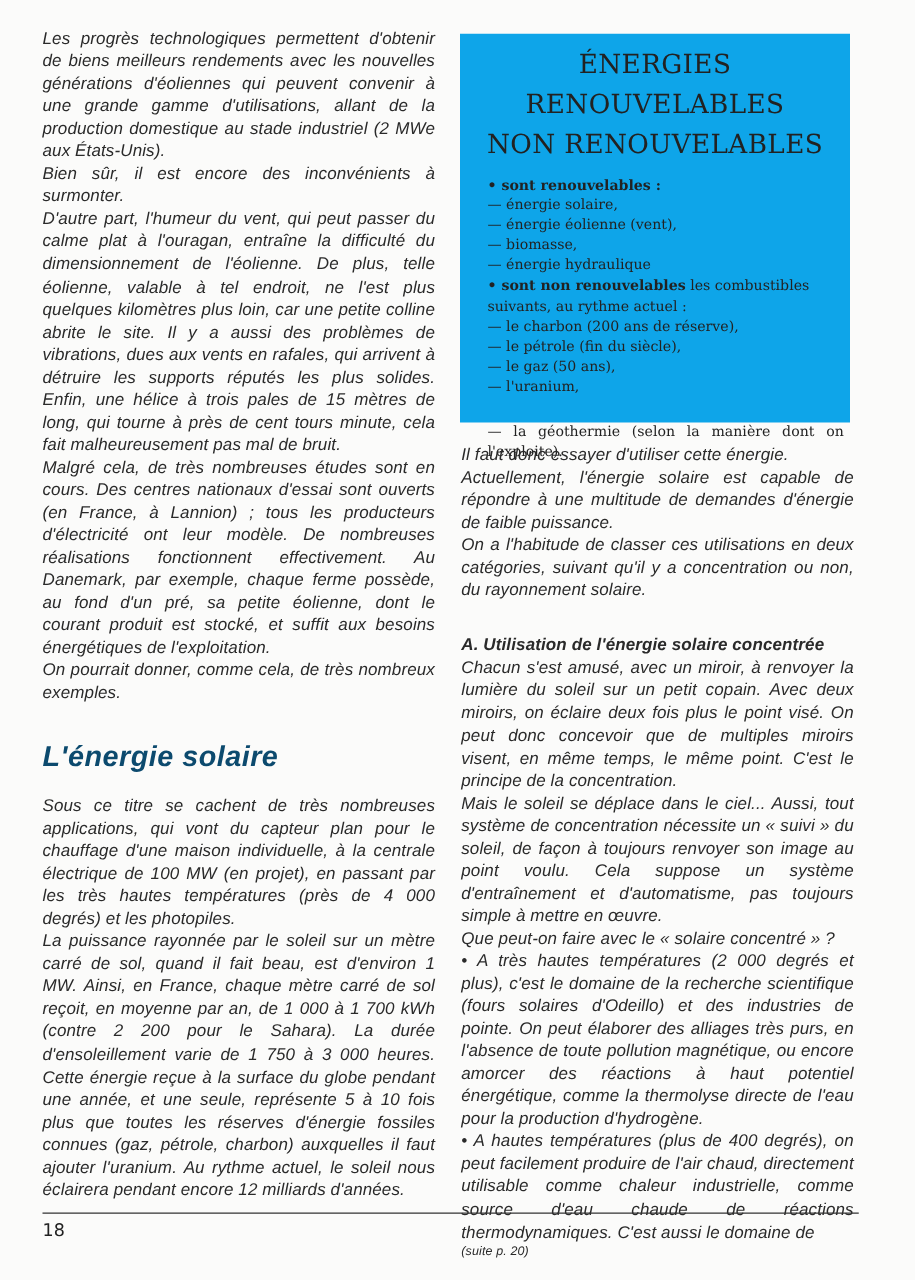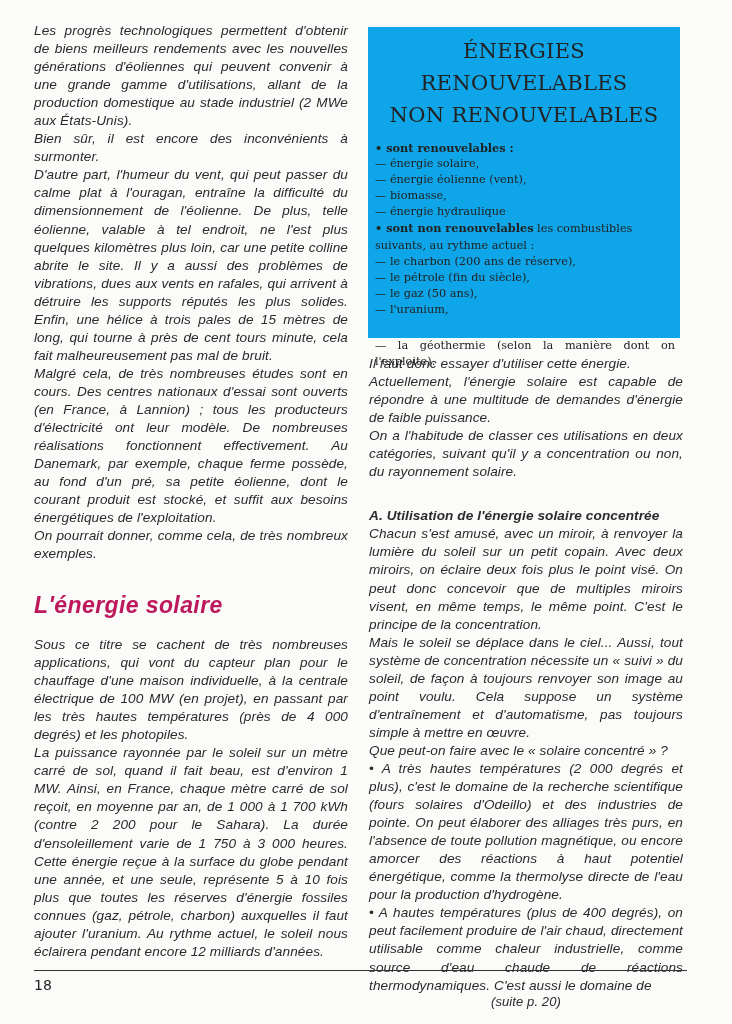--- a/index.html
+++ b/index.html
@@ -4,30 +4,30 @@
 <style>
   html, body { margin: 0; padding: 0; }
   body {
     width: 732px; height: 1024px; background: #fbfbfa; position: relative;
     overflow: hidden; color: #2a2a2a;
   }
   .col { position: absolute; font-family: "Liberation Sans", sans-serif; font-style: italic; font-size: 13.6px; line-height: 18.05px; letter-spacing: 0.1px; }
   .col p { margin: 0; text-align: justify; text-align-last: left; }
   #left { left: 34px; top: 22px; width: 314px; }
   #right { left: 369px; top: 355px; width: 314px; }
-  .section-title { position: absolute; left: 34px; top: 592px; font-family: "Liberation Sans", sans-serif; font-weight: bold; font-style: italic; font-size: 23px; color: #be185d; letter-spacing: 0.4px; }
+  .section-title { position: absolute; left: 34px; top: 592px; font-family: "Liberation Sans", sans-serif; font-weight: bold; font-style: italic; font-size: 23px; color: #0c4a6e; letter-spacing: 0.4px; }
   #intro { left: 34px; top: 636px; width: 314px; }
   .box { position: absolute; left: 368px; top: 27px; width: 312px; height: 311px; background: #0ea5e9; font-family: "DejaVu Serif", serif; color: #222; }
   .box-title { text-align: center; font-family: "DejaVu Serif", serif; font-size: 21px; line-height: 32px; margin-top: 8px; letter-spacing: 0.3px; }
-  .box-body { padding: 9px 5px 0 7px; font-size: 11.3px; line-height: 16.1px; }
+  .box-body { padding: 9px 5px 0 22px; font-size: 11.3px; line-height: 16.1px; }
   .box-body .line { white-space: nowrap; }
   .box-body .bold { font-weight: bold; }
   .box-body .just { text-align: justify; text-align-last: justify; margin-top: 20px; }
   .subhead { font-weight: bold; font-style: italic; }
-  .suite { text-align: center; font-size: 13px; line-height: 14px; }
+  .suite { text-align: left; font-size: 10px; line-height: 14px; }
   .rule { position: absolute; left: 34px; top: 970px; width: 653px; height: 1px; background: #333; }
   .pagenum { position: absolute; left: 34px; top: 977px; font-family: "DejaVu Sans", sans-serif; font-size: 14px; color: #222; }
 </style>
 </head>
 <body>
 
 <div class="col" id="left">
   <p>Les progrès technologiques permettent d'obtenir de biens meilleurs rendements avec les nouvelles générations d'éoliennes qui peuvent convenir à une grande gamme d'utilisations, allant de la production domestique au stade industriel (2 MWe aux États-Unis).</p>
   <p>Bien sûr, il est encore des inconvénients à surmonter.</p>
   <p>D'autre part, l'humeur du vent, qui peut passer du calme plat à l'ouragan, entraîne la difficulté du dimensionnement de l'éolienne. De plus, telle éolienne, valable à tel endroit, ne l'est plus quelques kilomètres plus loin, car une petite colline abrite le site. Il y a aussi des problèmes de vibrations, dues aux vents en rafales, qui arrivent à détruire les supports réputés les plus solides. Enfin, une hélice à trois pales de 15 mètres de long, qui tourne à près de cent tours minute, cela fait malheureusement pas mal de bruit.</p>

